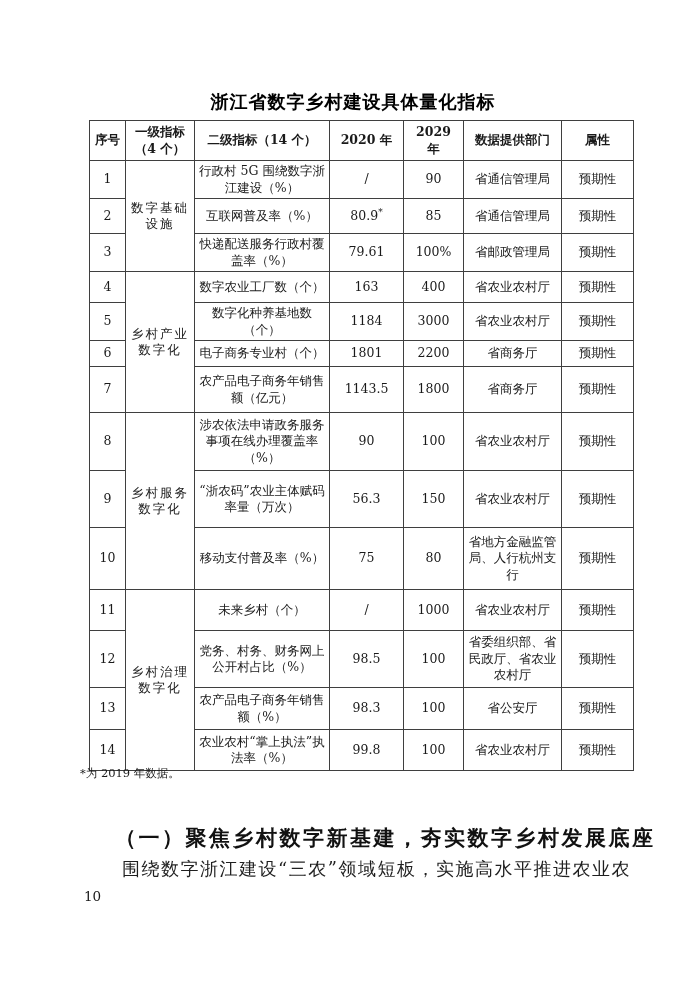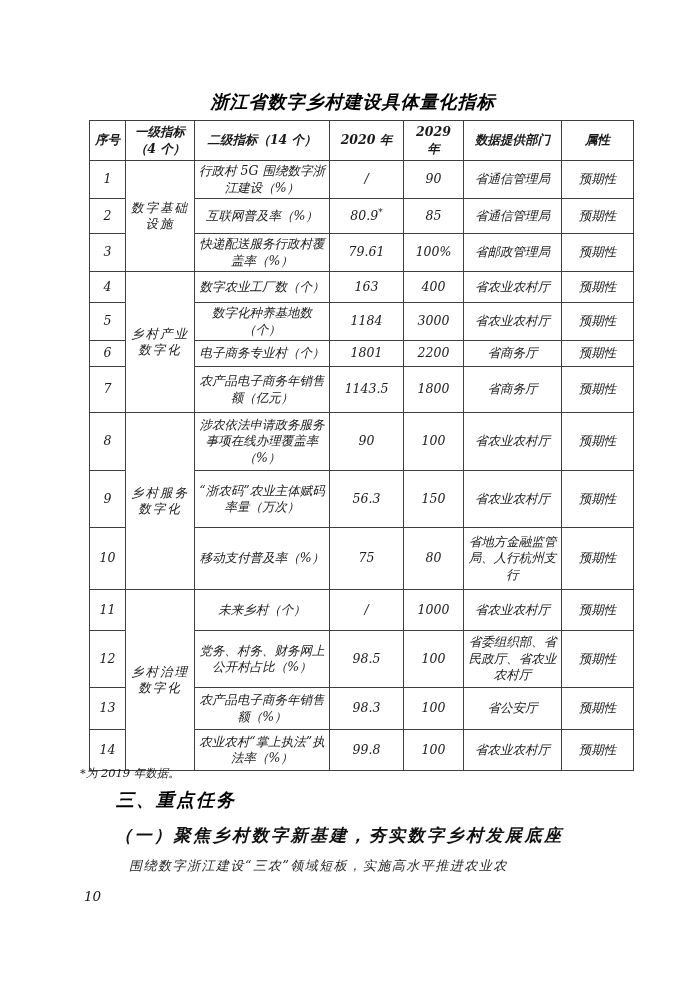--- a/index.html
+++ b/index.html
@@ -1,21 +1,20 @@
 <!DOCTYPE html>
 <html><head>
 <meta charset="utf-8">
 <style>
   html,body { margin:0; padding:0; background:#e8e8e8; }
   .page {
     position:relative; width:700px; height:990px; margin:0 auto;
     background:#ffffff; overflow:hidden;
     font-family:"DejaVu Serif","Liberation Serif",serif;
     color:#111111;
-    font-style:italic;
   }
   .title {
     position:absolute; top:90px; left:81px; width:544px;
     text-align:center; font-size:18px; font-weight:bold;
     letter-spacing:1px; color:#000;
   }
   table.indicators {
     position:absolute; top:120px; left:89px; width:544px;
     border-collapse:collapse; table-layout:fixed;
     font-size:12.5px; line-height:1.32; color:#1a1a1a;
@@ -37,25 +36,25 @@
     position:absolute; top:766px; left:80px;
     font-size:11.5px; color:#1a1a1a;
   }
   .section-heading {
     position:absolute; top:788px; left:116px;
     font-family:"DejaVu Sans","Liberation Sans",sans-serif;
     font-size:18px; font-weight:bold; letter-spacing:2px; color:#000;
   }
   .subsection-heading {
     position:absolute; top:824px; left:115px;
-    font-size:17px; font-weight:bold; letter-spacing:2.5px; color:#111;
+    font-size:21px; font-weight:bold; letter-spacing:2.5px; color:#111;
   }
   .body-line {
-    position:absolute; top:857px; left:129px;
-    font-size:13px; letter-spacing:1.5px; color:#1f1f1f;
+    position:absolute; top:857px; left:122px;
+    font-size:18px; letter-spacing:1.5px; color:#1f1f1f;
   }
   .page-number {
     position:absolute; top:888px; left:84px;
     font-size:13.5px; color:#1a1a1a;
   }
 </style>
 </head>
 <body>
 
 <div class="page">
@@ -202,18 +201,17 @@
         <td class="c-ind">农业农村“掌上执法”执法率（%）</td>
         <td class="c-val">99.8</td>
         <td class="c-val">100</td>
         <td class="c-dept">省农业农村厅</td>
         <td class="c-attr">预期性</td>
       </tr>
     </tbody>
   </table>
 
   <div class="footnote">*为 2019 年数据。</div>
-  <div class="section-heading">三、重点任务</div>
   <div class="subsection-heading">（一）聚焦乡村数字新基建，夯实数字乡村发展底座</div>
   <div class="body-line">围绕数字浙江建设“三农”领域短板，实施高水平推进农业农</div>
   <div class="page-number">10</div>
 
 </div>
 
 </body></html>

